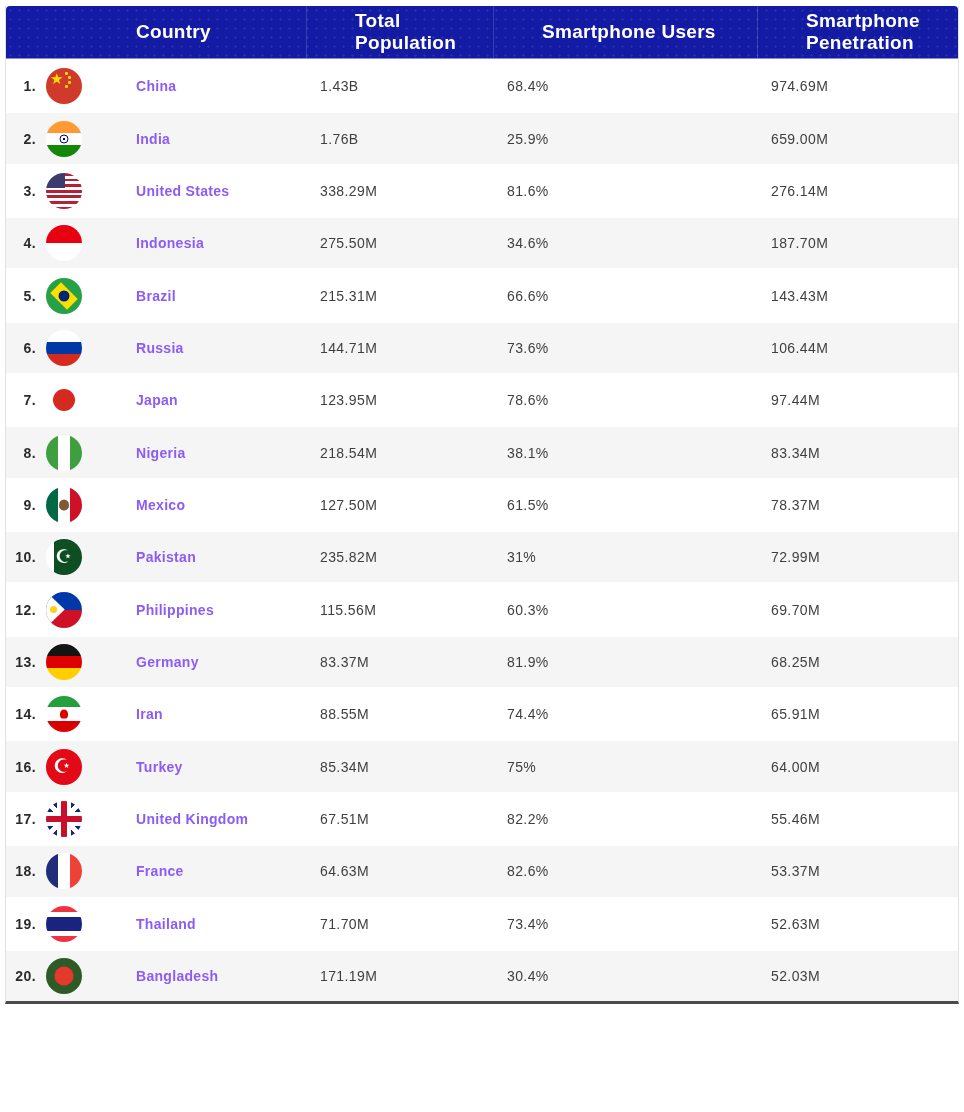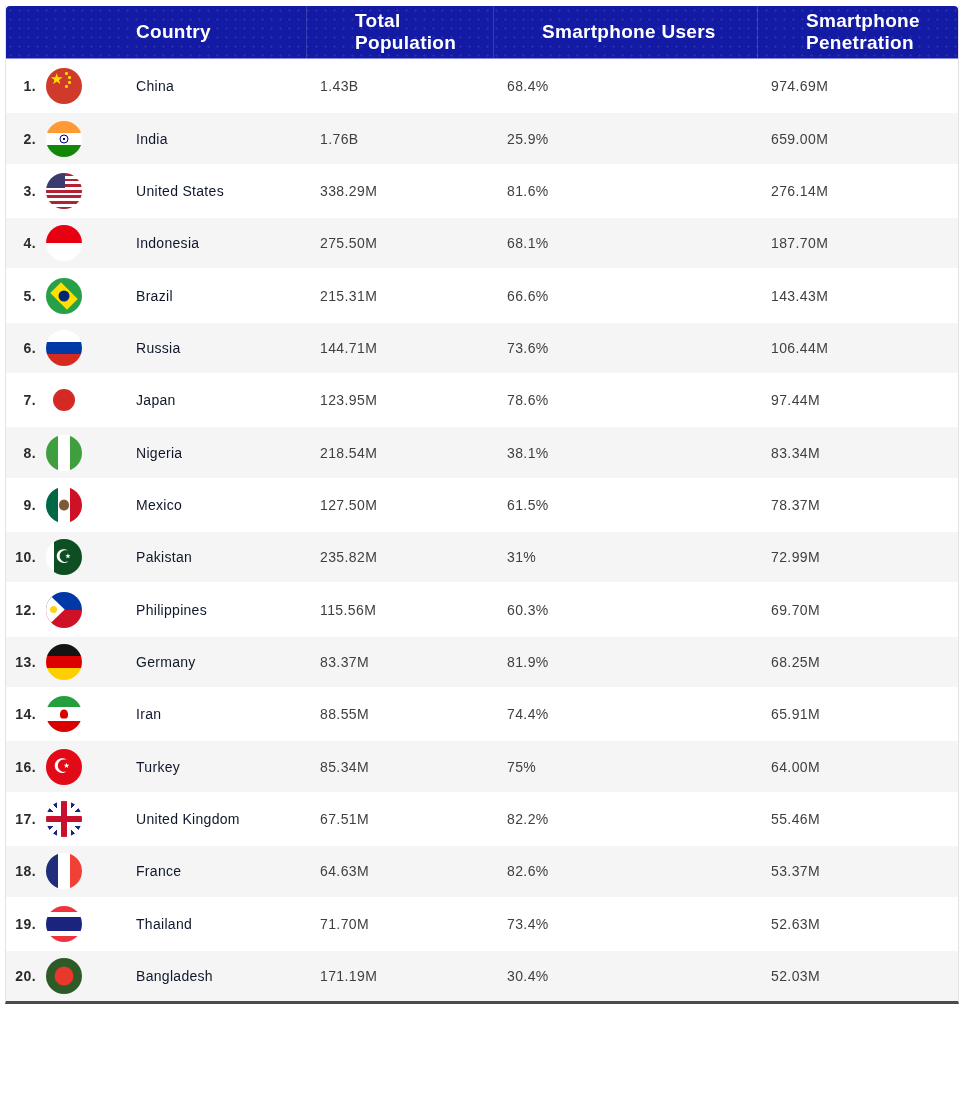--- a/index.html
+++ b/index.html
@@ -13,21 +13,21 @@
     background-size:9px 9px;border-radius:4px 4px 0 0;
     border-bottom:1px solid #8a8ae0;}
   .th{color:#ffffff;font-size:19px;font-weight:700;letter-spacing:.3px;padding-left:14px;height:100%;
     display:flex;align-items:center;box-sizing:border-box;}
   .th.sep{border-left:1px solid rgba(255,255,255,0.16);padding-left:48px;}
   
   .row{display:grid;grid-template-columns:116px 184px 187px 264px 1fr;height:52.35px;
     box-sizing:border-box;border-top:2px solid #ffffff;align-items:center;background:#ffffff;}
   .row:nth-child(even){background:#f5f5f6;}
   .cell{font-size:14px;color:#3f3f3f;letter-spacing:.4px;padding-left:14px;}
-  .cell.country{font-weight:400;color:#0f172a;letter-spacing:.3px;}
+  .cell.country{font-weight:700;color:#8b5cf6;letter-spacing:.3px;}
   .cell-rankflag{display:flex;align-items:center;padding-left:0;}
   .rank{display:inline-block;width:30px;text-align:right;font-size:14px;font-weight:700;color:#2b2b2b;}
   
   .flag{width:36px;height:36px;border-radius:50%;margin-left:10px;position:relative;overflow:hidden;flex-shrink:0;}
   .flag::before,.flag::after{position:absolute;content:'';}
   .flag-cn{background:#cf3a2a;}
   .flag-cn::before{content:'★';color:#FFDE00;font-size:15px;line-height:1;left:4px;top:3px;}
   .flag-cn::after{width:2.5px;height:2.5px;border-radius:50%;background:#FFDE00;left:19px;top:4px;
     box-shadow:3px 4px 0 #FFDE00,3px 9px 0 #FFDE00,0 13px 0 #FFDE00;}
   .flag-in{background:linear-gradient(180deg,#FF9933 0 33%,#ffffff 33% 66%,#138808 66%);}
@@ -121,21 +121,21 @@
     <div class="cell">276.14M</div>
   </div>
 
   <div class="row">
     <div class="cell cell-rankflag">
       <span class="rank">4.</span>
       <span class="flag flag-id"></span>
     </div>
     <div class="cell country">Indonesia</div>
     <div class="cell">275.50M</div>
-    <div class="cell">68.1%</div>
+    <div class="cell">34.6%</div>
     <div class="cell">187.70M</div>
   </div>
 
   <div class="row">
     <div class="cell cell-rankflag">
       <span class="rank">5.</span>
       <span class="flag flag-br"></span>
     </div>
     <div class="cell country">Brazil</div>
     <div class="cell">215.31M</div>

